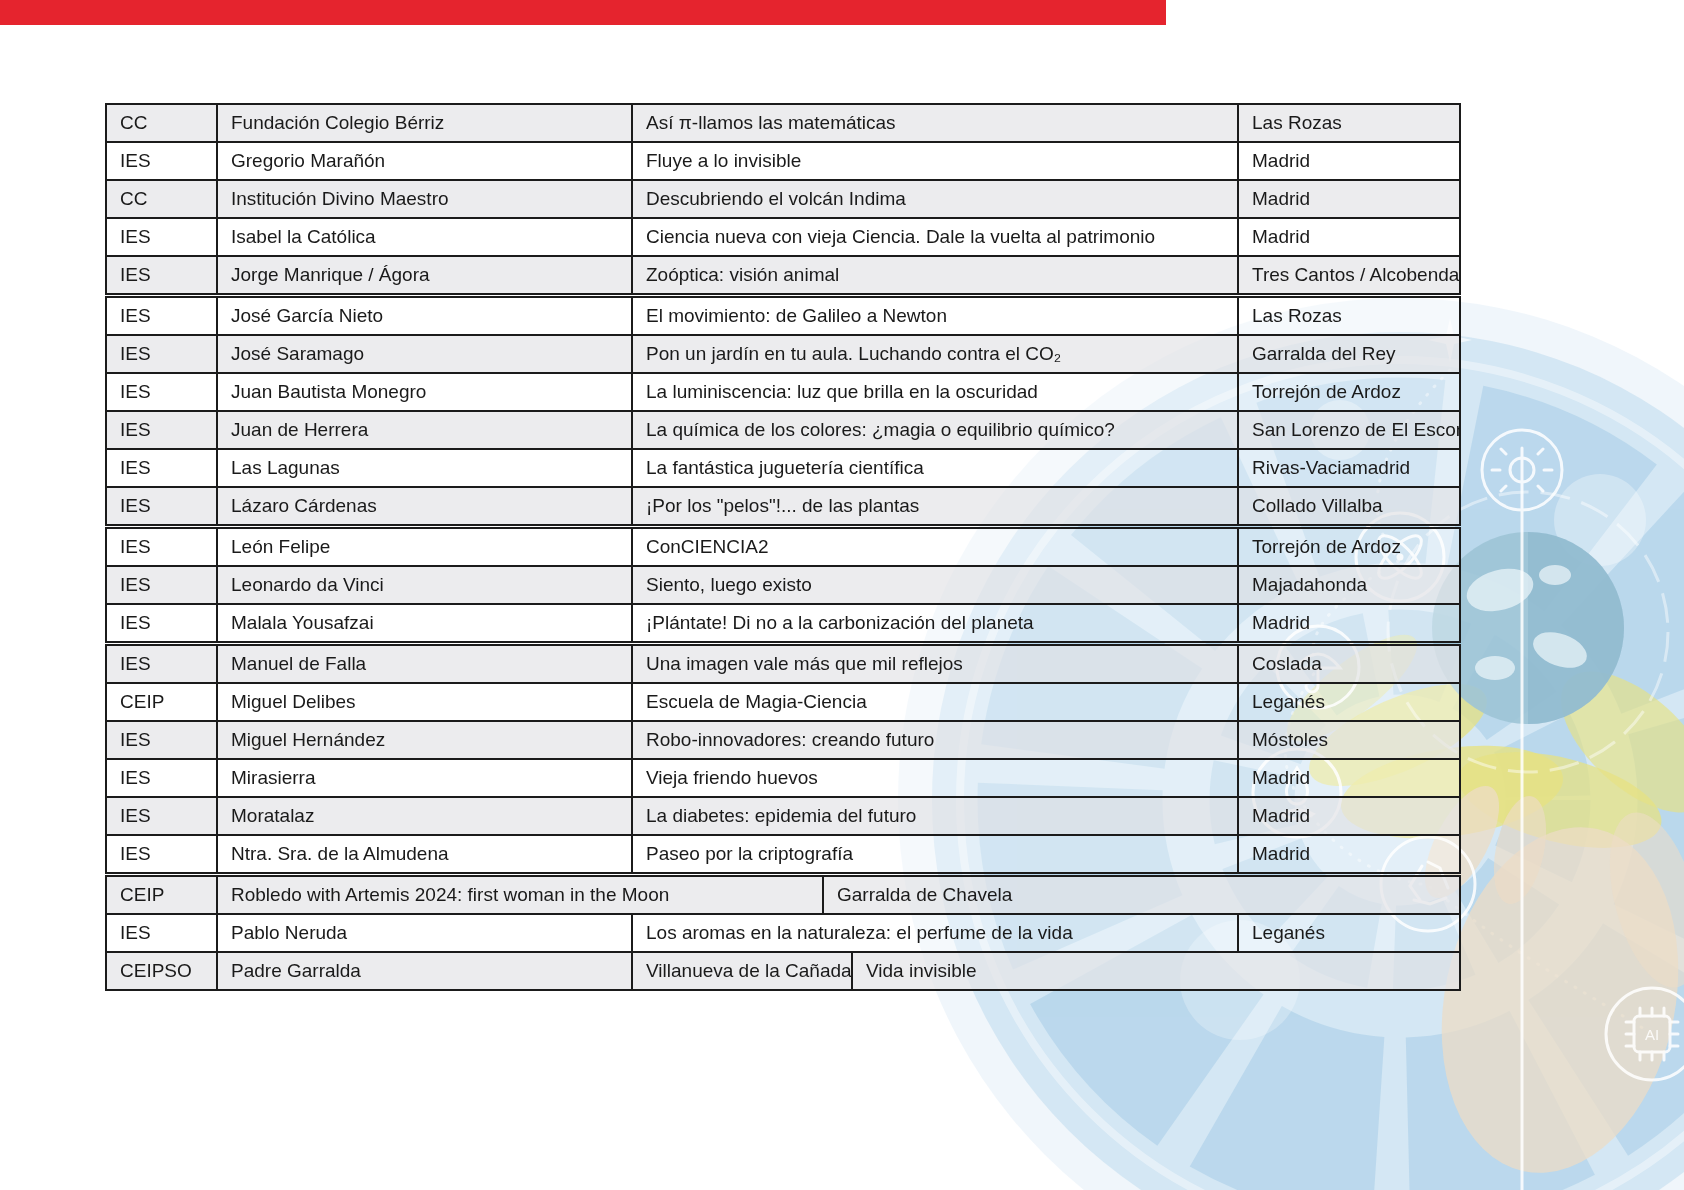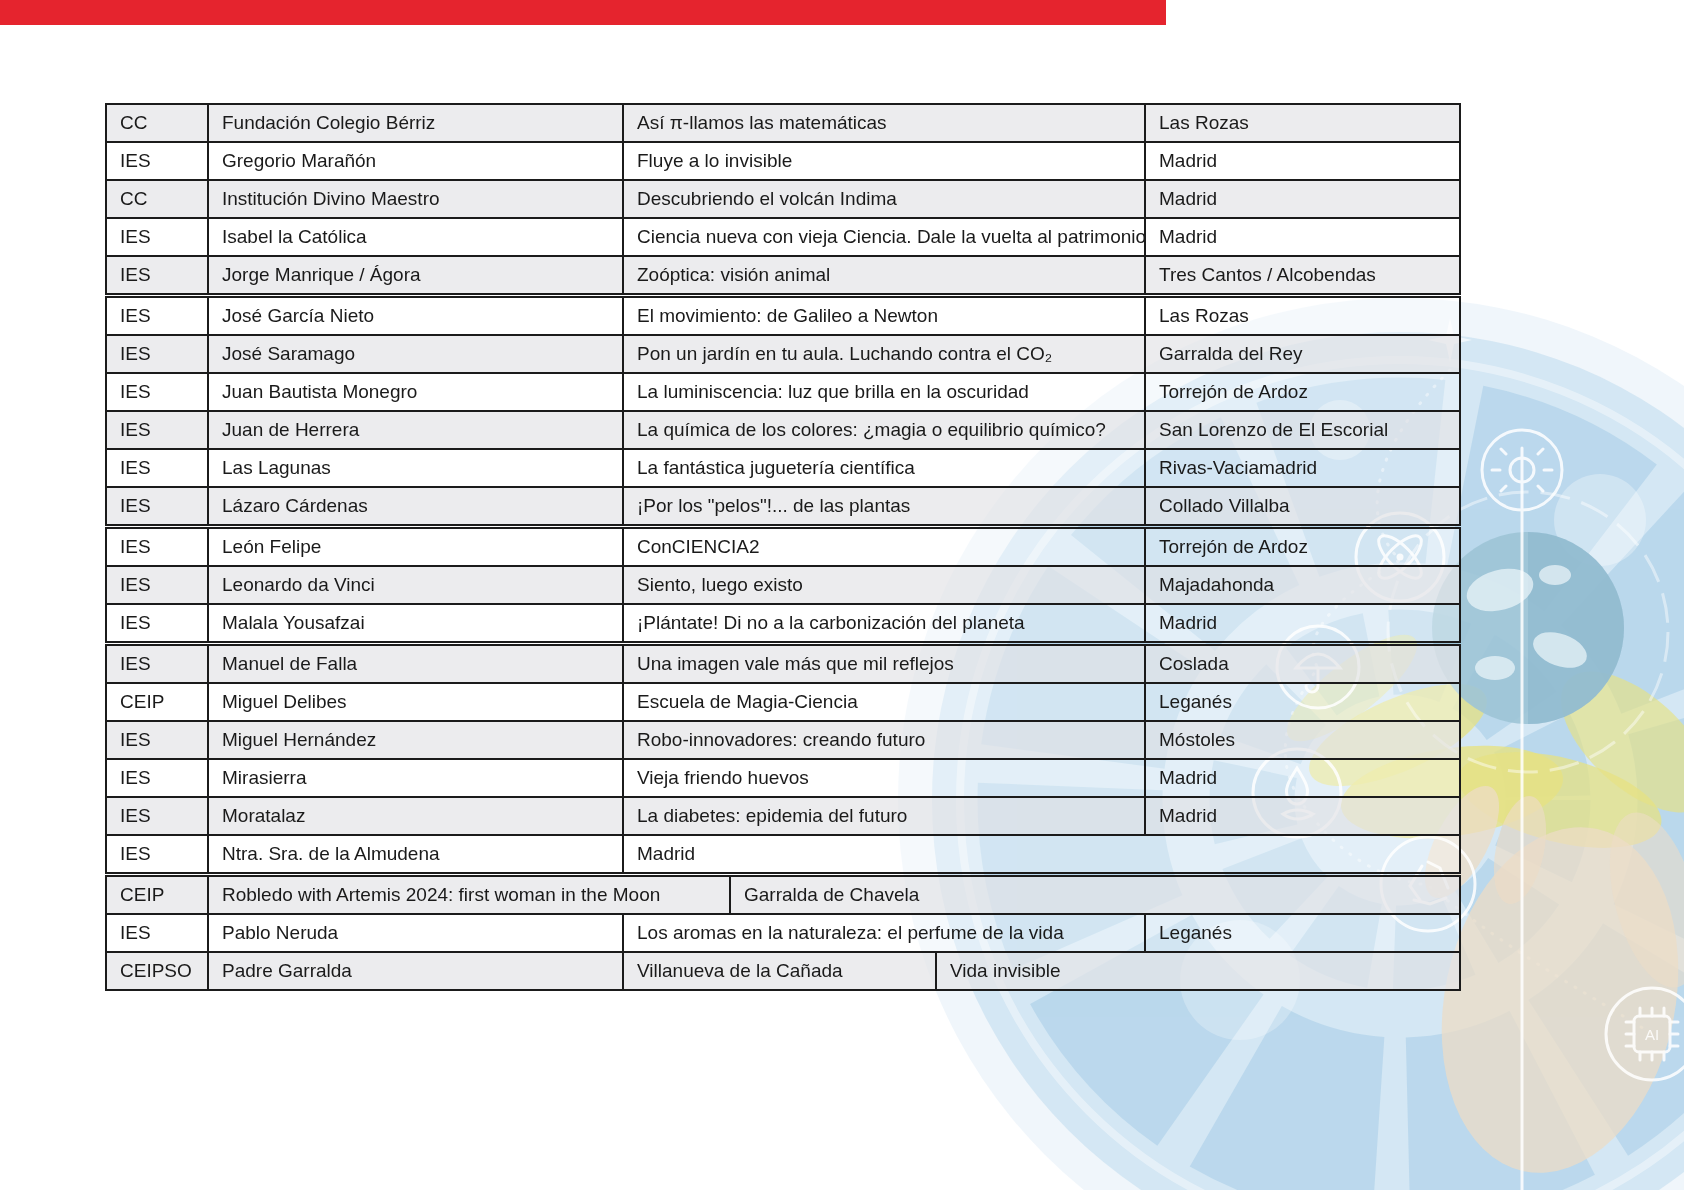--- a/index.html
+++ b/index.html
@@ -26,23 +26,23 @@
   .t-row.first{margin-top:0;}
   .t-row.section{margin-top:1px;}
   .t-row.shaded{background:rgba(229,230,232,0.74);}
   .t-row.plain{background:rgba(255,255,255,0.35);}
   .cell{
     display:flex;align-items:center;box-sizing:border-box;
     padding:0 8px 0 13px;font-size:19px;color:#1a1a1a;
     border-right:2px solid #1b1b1b;white-space:nowrap;overflow:hidden;
   }
   .cell:last-child{border-right:none;border-radius:8px;}
-  .c-type{width:102px;flex:none;}
+  .c-type{width:111px;flex:none;}
   .c-school{width:415px;flex:none;}
-  .c-project{width:522px;flex:none;}
+  .c-project{width:606px;flex:none;}
   .c-city{flex:1;}
 </style>
 </head>
 <body>
 
 <svg class="watermark" width="1684" height="1190" viewBox="0 0 1684 1190" aria-hidden="true">
   <g>
     <circle cx="1400" cy="800" r="502" fill="#e3eff8" opacity="0.55"></circle>
     <circle cx="1400" cy="800" r="468" fill="#cfe4f2" opacity="0.85"></circle>
     <g stroke="#aacfe8" fill="none" opacity="0.6">
@@ -243,20 +243,21 @@
   </div>
   <div class="t-row shaded">
     <div class="cell c-type">IES</div>
     <div class="cell c-school">Moratalaz</div>
     <div class="cell c-project">La diabetes: epidemia del futuro</div>
     <div class="cell c-city">Madrid</div>
   </div>
   <div class="t-row plain">
     <div class="cell c-type">IES</div>
     <div class="cell c-school">Ntra. Sra. de la Almudena</div>
+    <div class="cell c-project">Paseo por la criptografía</div>
     <div class="cell c-city">Madrid</div>
   </div>
   <div class="t-row shaded section">
     <div class="cell c-type">CEIP</div>
     <div class="cell c-project">Robledo with Artemis 2024: first woman in the Moon</div>
     <div class="cell c-city">Garralda de Chavela</div>
   </div>
   <div class="t-row plain">
     <div class="cell c-type">IES</div>
     <div class="cell c-school">Pablo Neruda</div>

